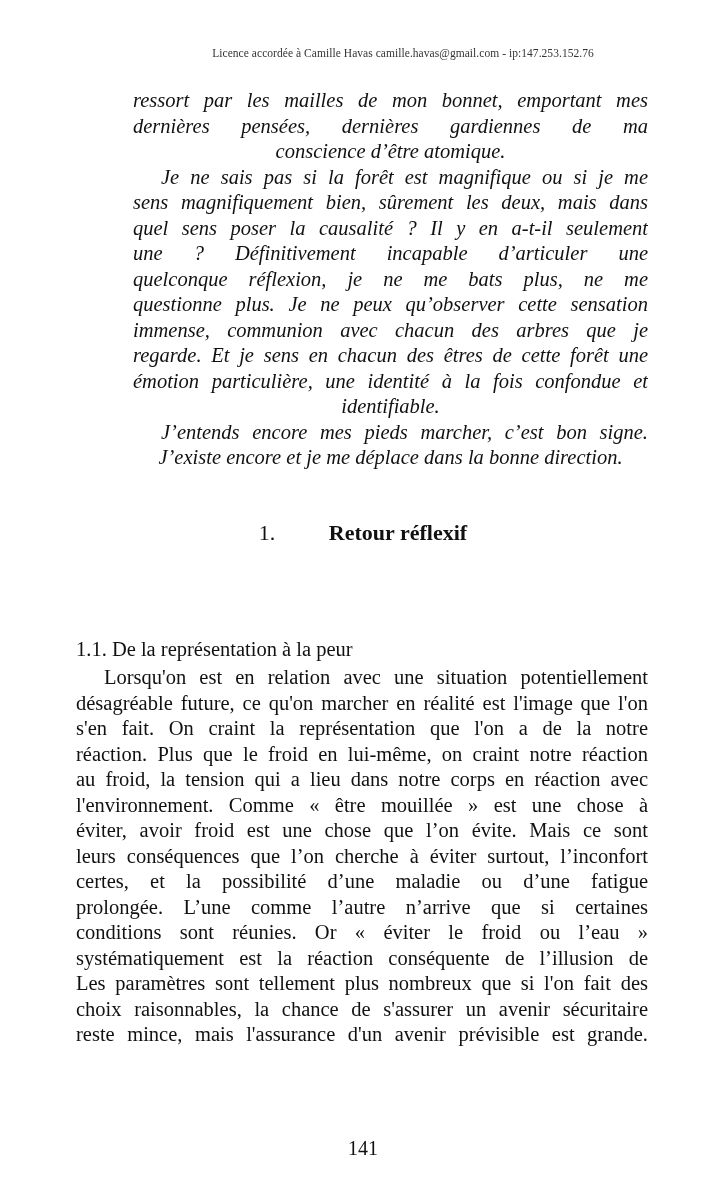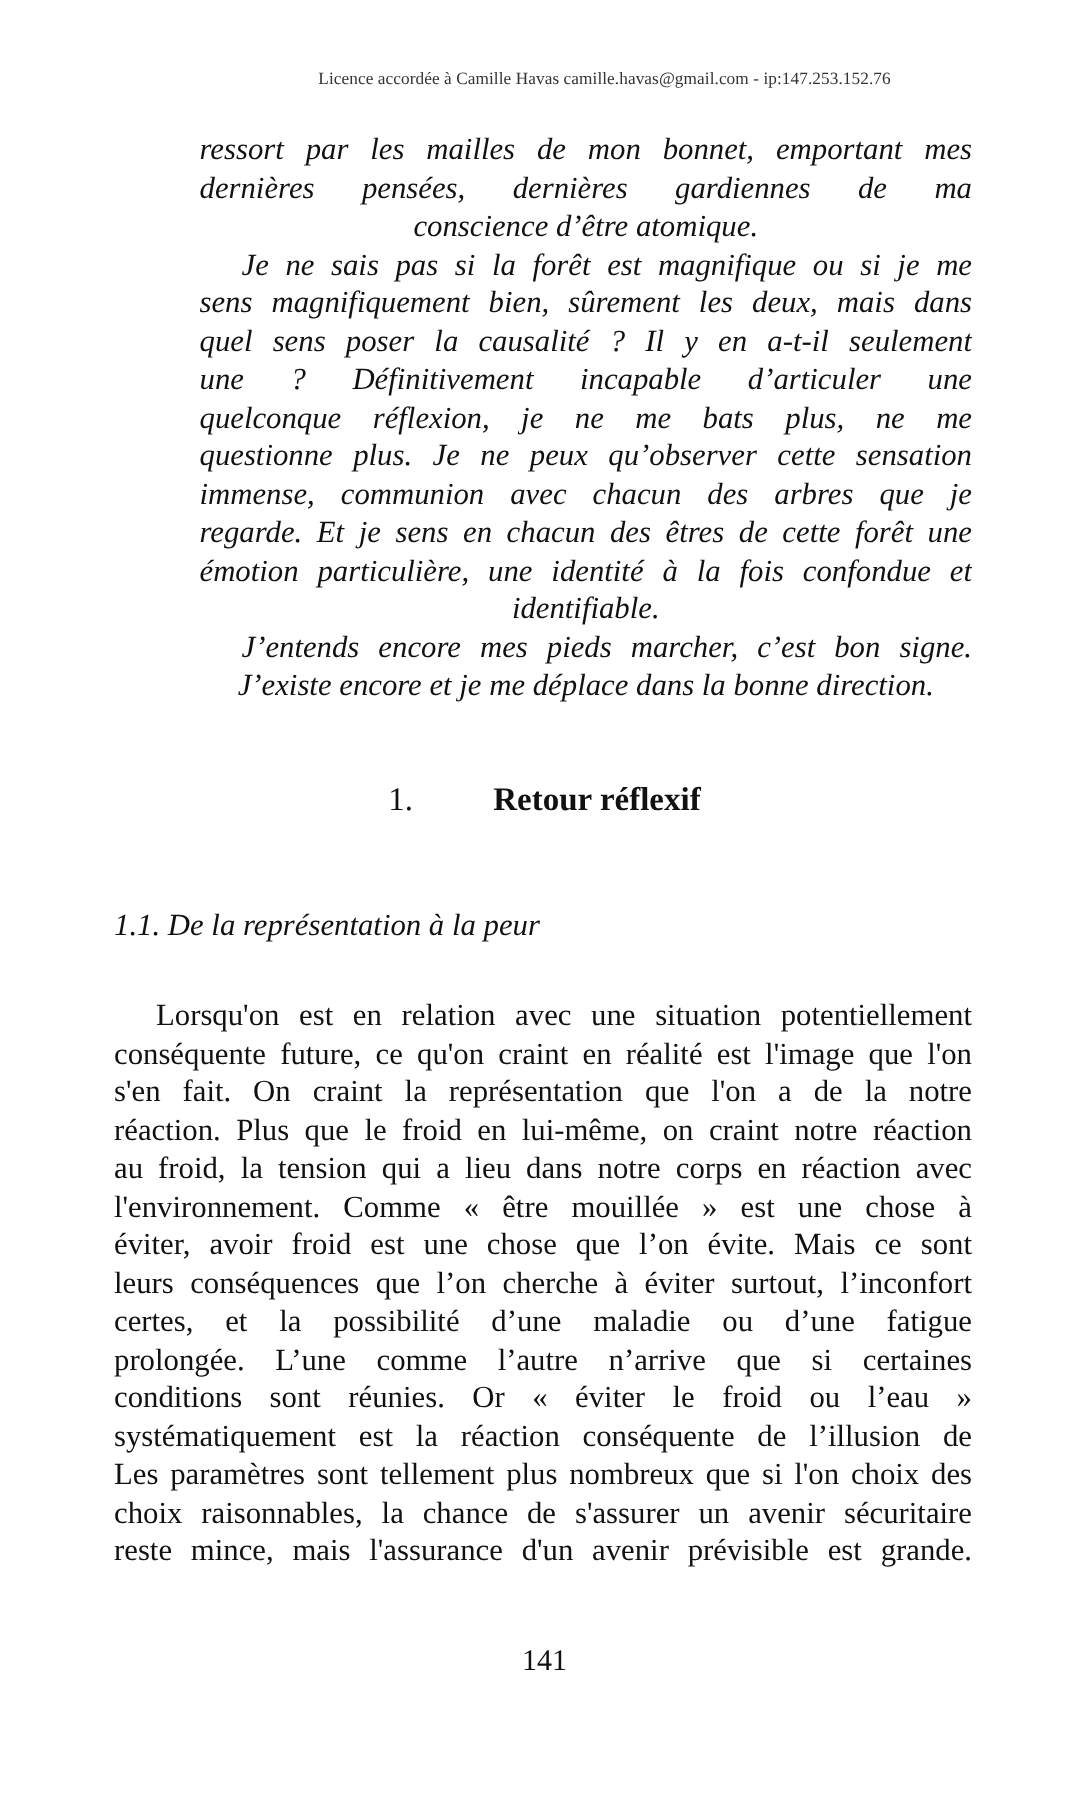--- a/index.html
+++ b/index.html
@@ -53,36 +53,35 @@
       top: 520px;
       left: 0;
       width: 726px;
       text-align: center;
       font-size: 22px;
     }
     .chapter-title .num { font-weight: normal; }
     .chapter-title .name { font-weight: bold; margin-left: 48px; }
     .section-title {
       position: absolute;
-      top: 606px;
+      top: 638px;
       left: 76px;
-      font-style: italic;
       font-size: 20.5px;
     }
     .body-block {
       position: absolute;
       left: 76px;
       width: 572px;
       top: 665px;
       font-size: 20.5px;
       line-height: 25.5px;
     }
     .page-number {
       position: absolute;
-      top: 1096px;
+      top: 1137px;
       left: 0;
       width: 726px;
       text-align: center;
       font-size: 20px;
     }
   </style>
 </head>
 <body>
 
 <div class="license">Licence accordée à Camille Havas  camille.havas@gmail.com - ip:147.253.152.76</div>
@@ -107,29 +106,29 @@
 
 <div class="chapter-title">
   <span class="num">1.</span>
   <span class="name">Retour réflexif</span>
 </div>
 
 <div class="section-title">1.1. De la représentation à la peur</div>
 
 <div class="body-block">
   <span class="line just indent">Lorsqu'on est en relation avec une situation potentiellement</span>
-  <span class="line just">conséquente future, ce qu'on craint en réalité est l'image que l'on</span>
+  <span class="line just">désagréable future, ce qu'on marcher en réalité est l'image que l'on</span>
   <span class="line just">s'en fait. On craint la représentation que l'on a de la notre</span>
   <span class="line just">réaction. Plus que le froid en lui-même, on craint notre réaction</span>
   <span class="line just">au froid, la tension qui a lieu dans notre corps en réaction avec</span>
   <span class="line just">l'environnement. Comme « être mouillée » est une chose à</span>
   <span class="line just">éviter, avoir froid est une chose que l’on évite. Mais ce sont</span>
   <span class="line just">leurs conséquences que l’on cherche à éviter surtout, l’inconfort</span>
   <span class="line just">certes, et la possibilité d’une maladie ou d’une fatigue</span>
   <span class="line just">prolongée. L’une comme l’autre n’arrive que si certaines</span>
   <span class="line just">conditions sont réunies. Or « éviter le froid ou l’eau »</span>
   <span class="line just">systématiquement est la réaction conséquente de l’illusion de</span>
-  <span class="line just">Les paramètres sont tellement plus nombreux que si l'on choix des</span>
+  <span class="line just">Les paramètres sont tellement plus nombreux que si l'on fait des</span>
   <span class="line just">choix raisonnables, la chance de s'assurer un avenir sécuritaire</span>
   <span class="line just">reste mince, mais l'assurance d'un avenir prévisible est grande.</span>
 </div>
 
 <div class="page-number">141</div>
 
 </body></html>

